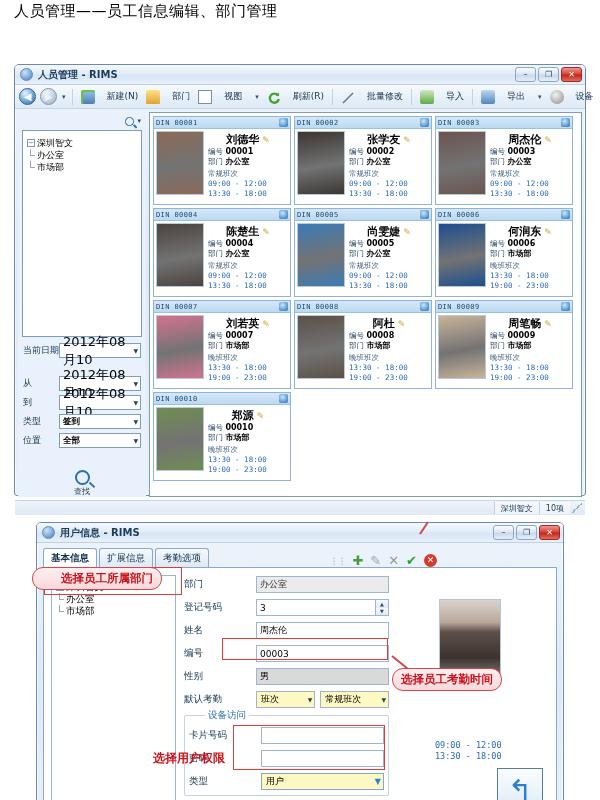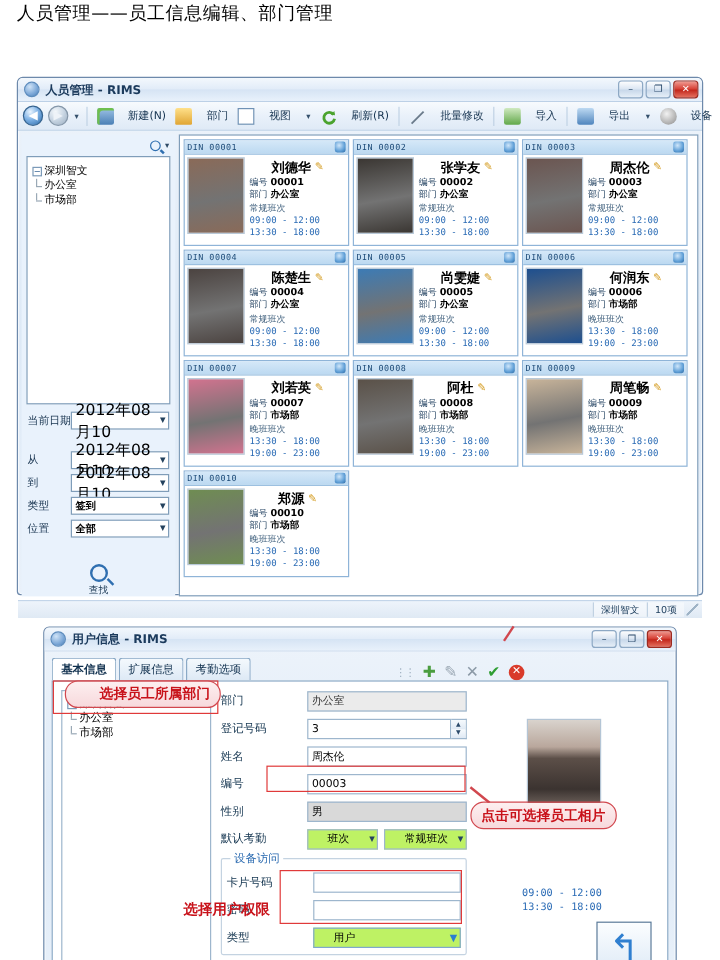--- a/index.html
+++ b/index.html
@@ -243,30 +243,30 @@
     flex: 1; height: 17px; border: 1px solid #9db6cd; background: #fff;
     font-size: 9px; color: #000; display: flex; align-items: center; padding: 0 3px;
   }
   .dinput.readonly { background: #ebebeb; color:#333; }
   .dinput.grey { background: #d9d9d9; }
   .spin { width: 13px; flex:none; height:17px; border:1px solid #9db6cd; border-left:none;
     display:flex; flex-direction:column; }
   .spin div { flex:1; display:flex; align-items:center; justify-content:center;
     font-size:5px; color:#2b4a6a; background: linear-gradient(180deg,#f6fafd,#dfe9f4); }
   .dsel {
-    height: 17px; border: 1px solid #9db6cd; background: #bef264;
+    height: 17px; border: 1px solid #9db6cd; background: #fef9c3;
     font-size: 9px; display: flex; align-items: center; justify-content: space-between;
-    padding: 0 2px 0 16px;
+    padding: 0 2px 0 4px;
   }
   .group {
     margin-top: 6px; border: 1px solid #c4d3e1; border-radius: 2px;
     padding: 10px 4px 4px 4px; position: relative;
   }
   .group-title {
-    position: absolute; top: -7px; left: 7px; background: #fff; padding: 0 3px;
+    position: absolute; top: -7px; left: 20px; background: #fff; padding: 0 3px;
     font-size: 9.5px; color: #2a6ab0;
   }
   .dlg-right { flex: 1; position: relative; }
   .dlg-photo {
     position: absolute; left: 42px; top: 24px; width: 62px; height: 82px;
     border: 1px solid #b4c5d5; background-size: cover; background-position: center top;
   }
   .times {
     position: absolute; left: 38px; top: 165px; font-size: 8.5px; color: #2a6bb5;
     line-height: 11px; font-family: "DejaVu Sans Mono","Liberation Mono",monospace;
@@ -788,23 +788,23 @@
 
   <div class="redbox" style="left:222px; top:638px; width:166px; height:22px;"></div>
   <div class="redbox" style="left:233px; top:725px; width:152px; height:45px;"></div>
   <div class="redbox" style="left:44px; top:567px; width:138px; height:28px;"></div>
 
   <svg style="position:absolute;left:0;top:0;width:600px;height:800px;pointer-events:none;z-index:18">
     <path d="M428,522 L420,534" stroke="#d1474e" stroke-width="2" fill="none"></path>
     <path d="M408,669 L392,656" stroke="#d1474e" stroke-width="2" fill="none"></path>
   </svg>
 
-  <div class="callout" style="left:54px; top:567px;padding-left:28px;">
+  <div class="callout" style="left:32px; top:567px;padding-left:28px;">
     <span>选择员工所属部门</span>
   </div>
   <div class="callout" style="left:392px; top:668px;">
-    <span>点击可选择员工相片</span>
+    <span>选择员工考勤时间</span>
   </div>
   <div style="position:absolute;left:153px;top:750px;z-index:20;color:#c8121a;font-size:12px;font-weight:bold;">
     <span>选择用户权限</span>
   </div>
 
 </div>
 
 </body></html>

